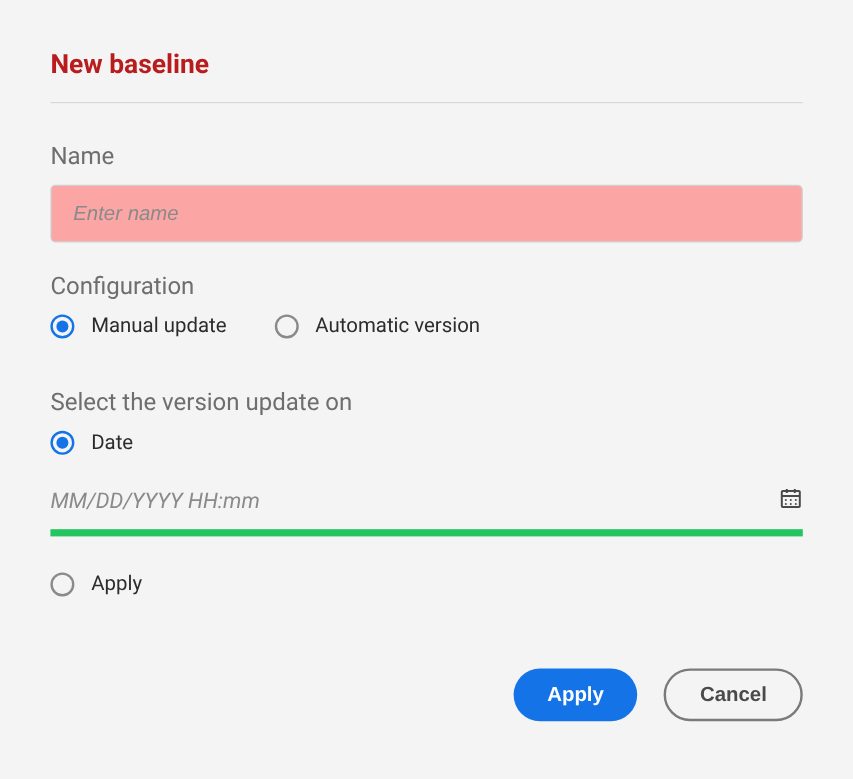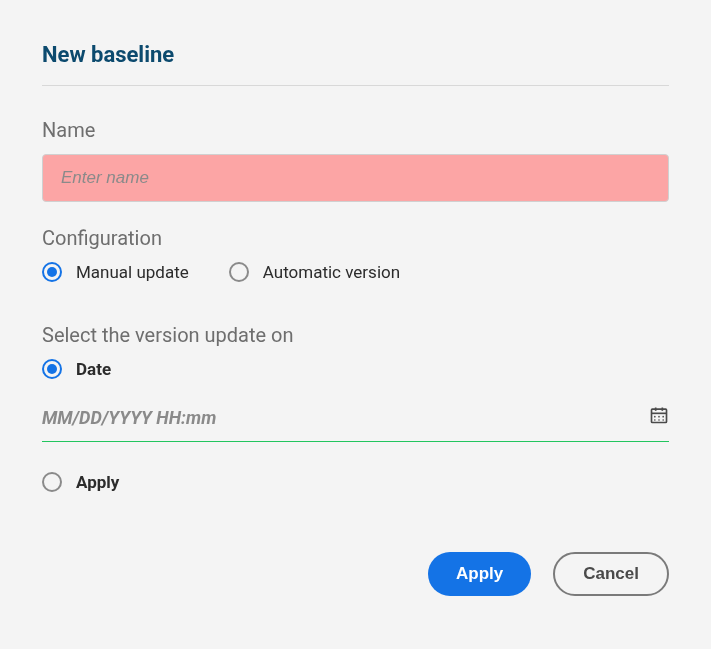--- a/index.html
+++ b/index.html
@@ -10,21 +10,21 @@
     body {
       font-family: -apple-system, BlinkMacSystemFont, "Segoe UI", Roboto, Helvetica, Arial, sans-serif;
       background: #f4f4f4;
       width: 711px;
       height: 649px;
       padding: 42px;
     }
     .dialog-title {
       font-size: 22px;
       font-weight: 700;
-      color: #0c4a6e;
+      color: #b91c1c;
       margin-bottom: 18px;
     }
     .title-divider {
       border: none;
       border-top: 1px solid #d8d8d8;
       margin-bottom: 32px;
     }
     .field-label {
       font-size: 20px;
       color: #6e6e6e;
@@ -49,21 +49,20 @@
     }
     .radio-group {
       display: flex;
       gap: 40px;
       margin-bottom: 41px;
     }
     .radio-group.vertical {
       flex-direction: column;
       gap: 0;
       margin-bottom: 0;
-      font-weight: bold;
     }
     .radio-option {
       display: flex;
       align-items: center;
       gap: 14px;
       cursor: pointer;
     }
     .radio-circle {
       width: 20px;
       height: 20px;
@@ -84,21 +83,21 @@
       background: #1473e6;
     }
     .radio-label {
       font-size: 17px;
       color: #2c2c2c;
     }
     .date-row {
       display: flex;
       align-items: center;
       justify-content: space-between;
-      border-bottom: 1px solid #22c55e;
+      border-bottom: 6px solid #22c55e;
       padding-bottom: 12px;
       margin: 26px 0 30px 0;
     }
     .date-placeholder {
       font-size: 18px;
       font-style: italic;
       color: #8a8a8a;
     }
     .calendar-icon {
       width: 20px;

